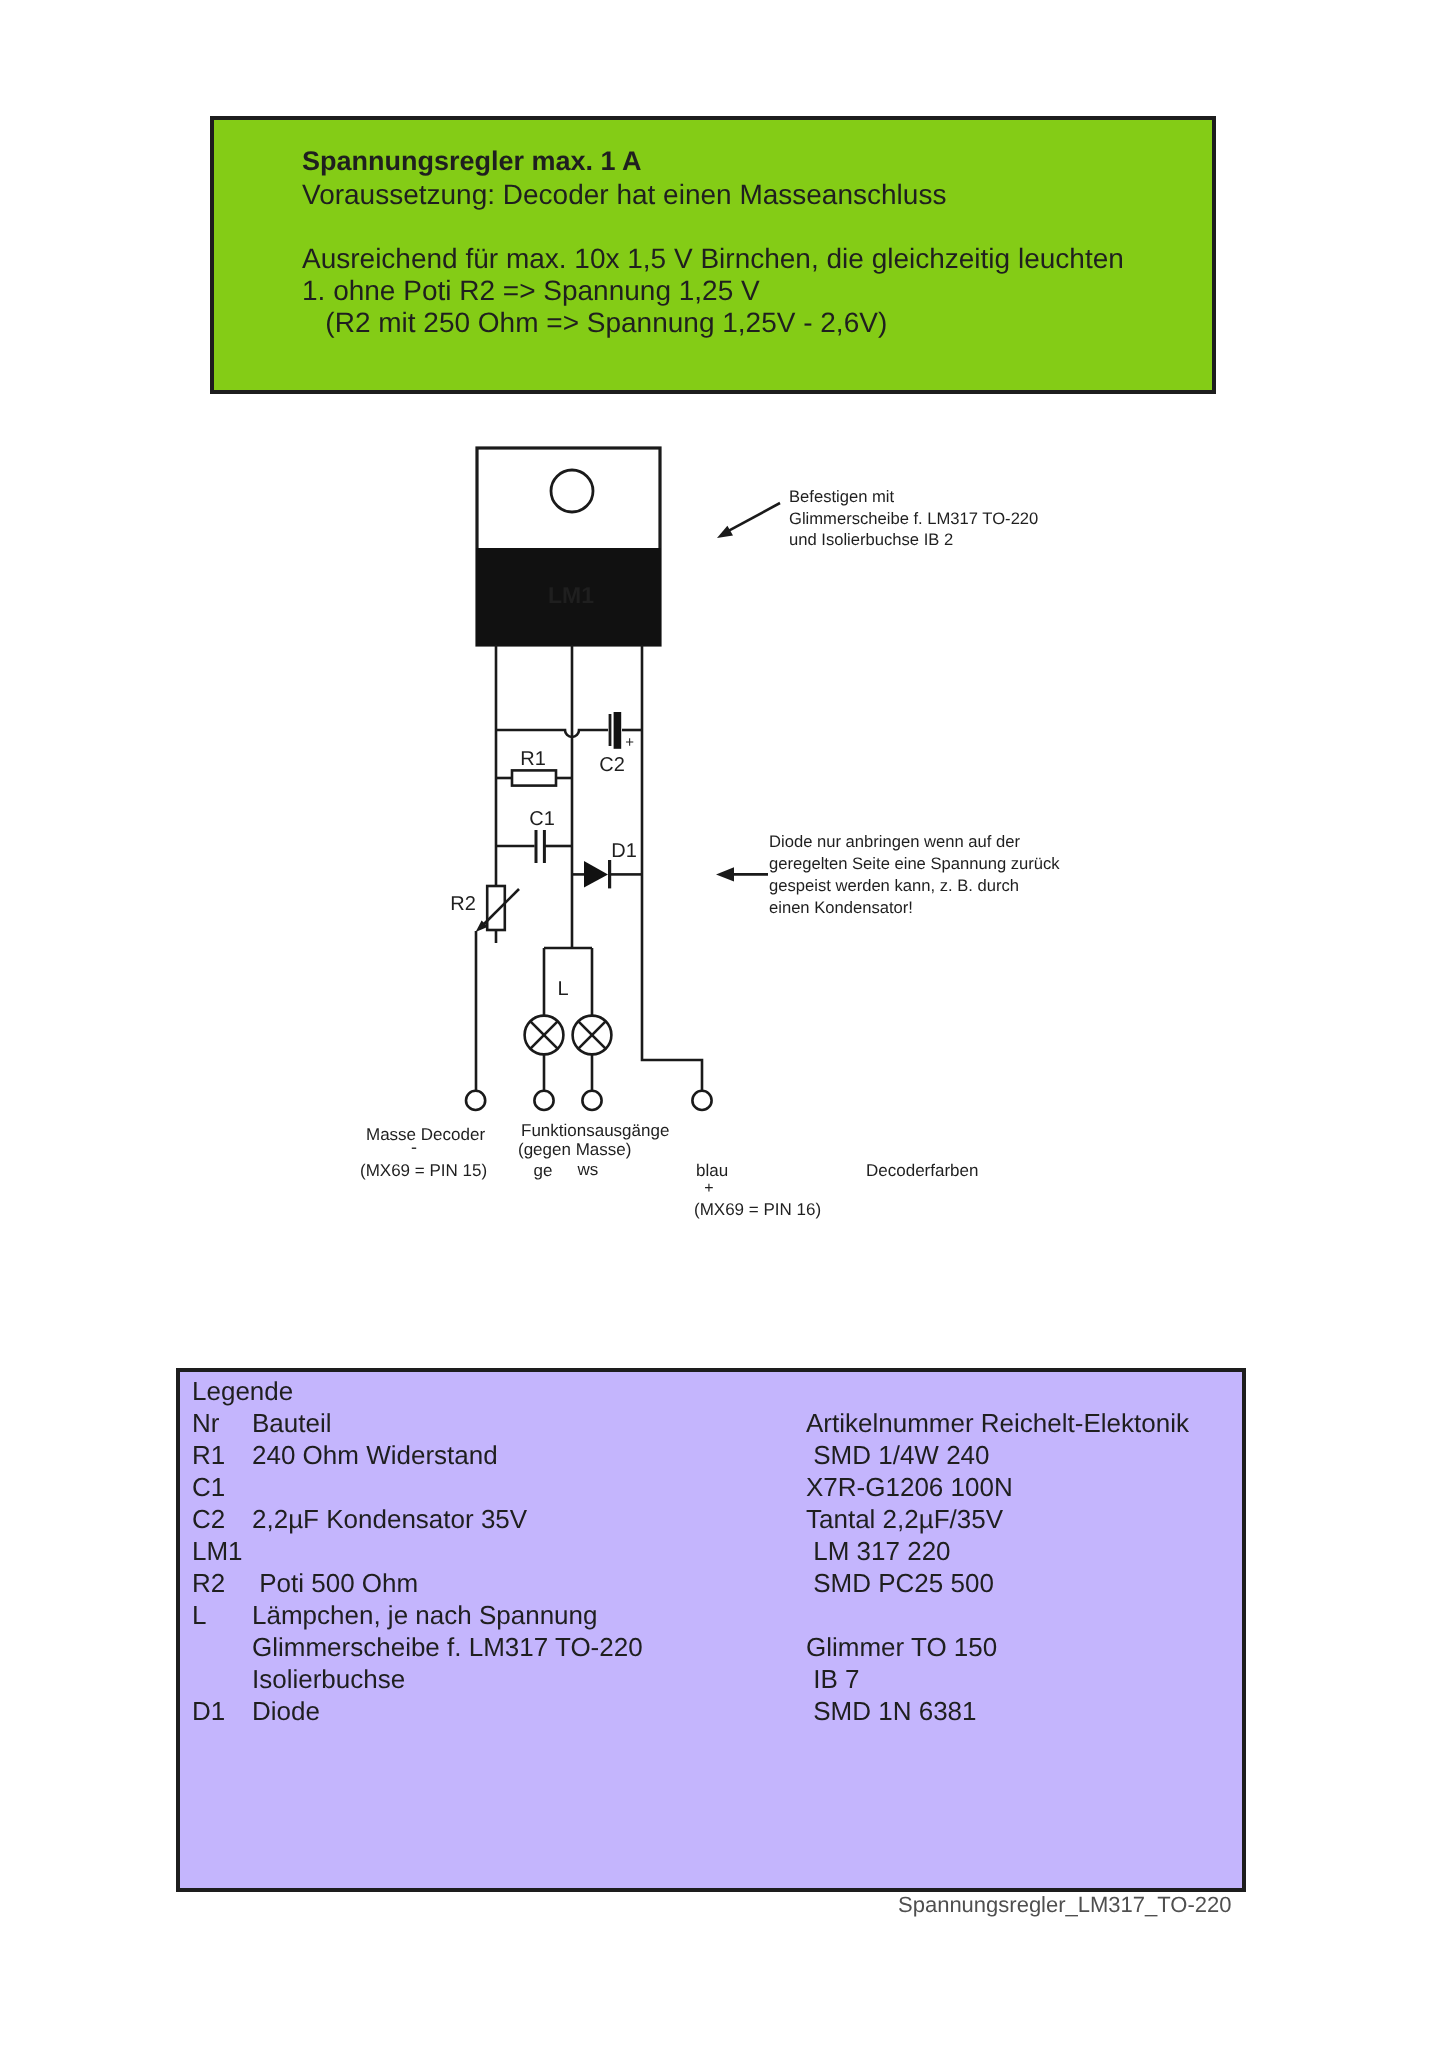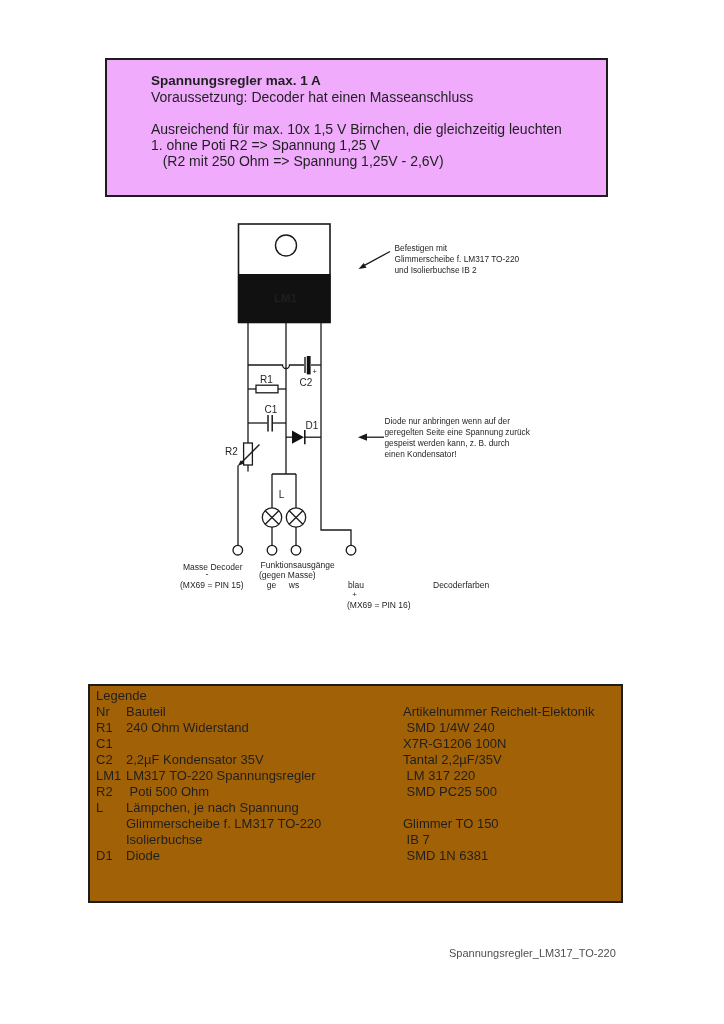--- a/index.html
+++ b/index.html
@@ -6,37 +6,37 @@
   .page {
     position:relative; width:724px; height:1024px; margin:0 auto;
     background:#ffffff; overflow:hidden;
     font-family:"Liberation Sans", sans-serif; color:#1f1f1f;
   }
   .page * { box-sizing:border-box; }
 
   
   .info-box {
     position:absolute; left:105px; top:58px; width:503px; height:139px;
-    border:2px solid #1d1d1d; background:#f0abfc;
+    border:2px solid #1d1d1d; background:#84cc16;
   }
   .info-inner { position:absolute; left:44px; top:13px; right:6px; }
   .info-title { font-size:13.5px; font-weight:bold; line-height:16px; white-space:pre; }
   .tline { font-size:14px; line-height:16px; min-height:16px; white-space:pre; }
 
   
   .schematic { position:absolute; left:0; top:0; width:724px; height:1024px; }
   svg text { font-family:"Liberation Sans", sans-serif; fill:#1f1f1f; }
   .note-txt { font-size:8.3px; }
   .term-txt { font-size:8.5px; }
   .comp-txt { font-size:10px; }
 
   
   .legend-box {
-    position:absolute; left:88px; top:684px; width:535px; height:219px;
-    border:2px solid #1d1d1d; background:#a16207; padding-top:2px;
+    position:absolute; left:88px; top:684px; width:535px; height:262px;
+    border:2px solid #1d1d1d; background:#c4b5fd; padding-top:2px;
   }
   .lrow { position:relative; height:16px; }
   .lrow span {
     position:absolute; top:0; white-space:pre;
     font-size:13px; line-height:16px;
   }
   .lc1 { left:6px; }
   .lc2 { left:36px; }
   .lc3 { left:313px; }
 
@@ -192,21 +192,20 @@
       <span class="lc1">C1</span>
       <span class="lc3">X7R-G1206 100N</span>
     </div>
     <div class="lrow">
       <span class="lc1">C2</span>
       <span class="lc2">2,2µF Kondensator 35V</span>
       <span class="lc3">Tantal 2,2µF/35V</span>
     </div>
     <div class="lrow">
       <span class="lc1">LM1</span>
-      <span class="lc2">LM317 TO-220 Spannungsregler</span>
       <span class="lc3"> LM 317 220</span>
     </div>
     <div class="lrow">
       <span class="lc1">R2</span>
       <span class="lc2"> Poti 500 Ohm</span>
       <span class="lc3"> SMD PC25 500</span>
     </div>
     <div class="lrow">
       <span class="lc1">L</span>
       <span class="lc2">Lämpchen, je nach Spannung</span>

